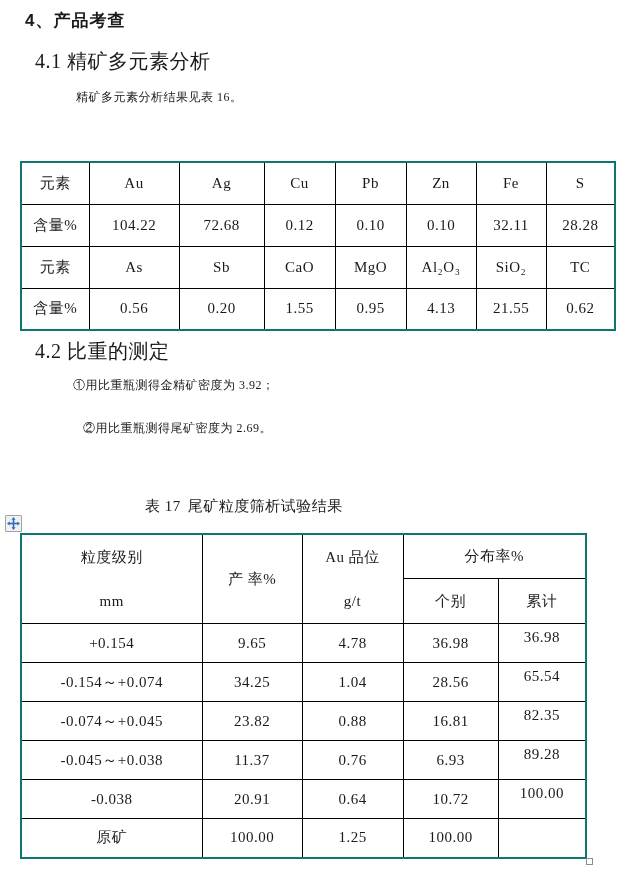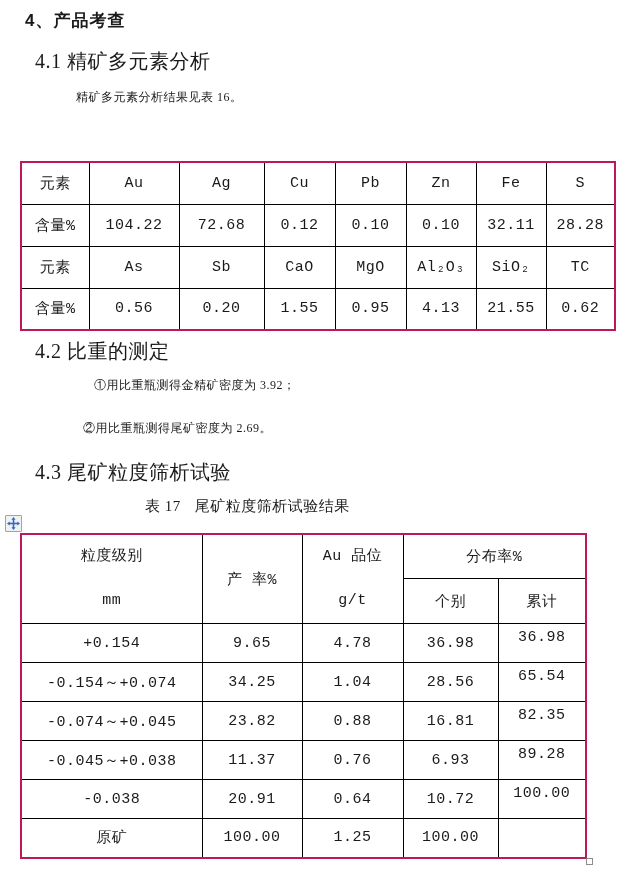--- a/index.html
+++ b/index.html
@@ -13,24 +13,24 @@
   .abs { position: absolute; white-space: nowrap; }
 
   .heading {
     font-family: "Liberation Sans", "DejaVu Sans", sans-serif;
     font-weight: bold; font-size: 17px; letter-spacing: 1px;
   }
   .sec-title { font-size: 20px; letter-spacing: 0.5px; }
   .body-text { font-size: 12px; letter-spacing: 0.5px; }
   .caption { font-size: 15px; letter-spacing: 0.5px; }
   .caption .gap28 { margin-left: 28px; }
-  .caption .gap14 { margin-left: 14px; }
+  .caption .gap14 { margin-left: 7px; }
 
   table { border-collapse: collapse; table-layout: fixed; background: #fff; }
-  .doc-table { position: absolute; border: 2px solid #be185d; font-family: Liberation Mono, monospace; }
+  .doc-table { position: absolute; border: 2px solid #0f766e; }
   .doc-table td {
     border: 1.5px solid #000;
     text-align: center; vertical-align: middle;
     font-size: 15px; letter-spacing: 0.5px;
     padding: 0; overflow: hidden;
   }
   .t16 { left: 20px; top: 161px; width: 594px; }
   .t16 tr { height: 42px; }
 
   .t17 { left: 20px; top: 533px; width: 565px; }
@@ -117,25 +117,24 @@
       <td>0.95</td>
       <td>4.13</td>
       <td>21.55</td>
       <td>0.62</td>
     </tr>
   </tbody>
     </table>
 
   <div class="abs sec-title" style="left:35px; top:338px;">4.2 比重的测定</div>
 
-  <div class="abs body-text" style="left:94px; top:377px;">①用比重瓶测得金精矿密度为 3.92；</div>
+  <div class="abs body-text" style="left:73px; top:377px;">①用比重瓶测得金精矿密度为 3.92；</div>
 
   <div class="abs body-text" style="left:83px; top:420px;">②用比重瓶测得尾矿密度为 2.69。</div>
 
-  <div class="abs sec-title" style="left:35px; top:459px;">4.3 尾矿粒度筛析试验</div>
 
   <div class="abs caption" style="left:145px; top:497px;">
     <span>表 17</span><span class="gap14">尾矿粒度筛析试验结果</span>
   </div>
 
   <div class="move-handle">
     <svg width="13" height="13" viewBox="0 0 13 13">
       <g fill="#2f6bc6" stroke="#2f6bc6">
         <line x1="6.5" y1="2" x2="6.5" y2="11" stroke-width="1.6"></line>
         <line x1="2" y1="6.5" x2="11" y2="6.5" stroke-width="1.6"></line>

